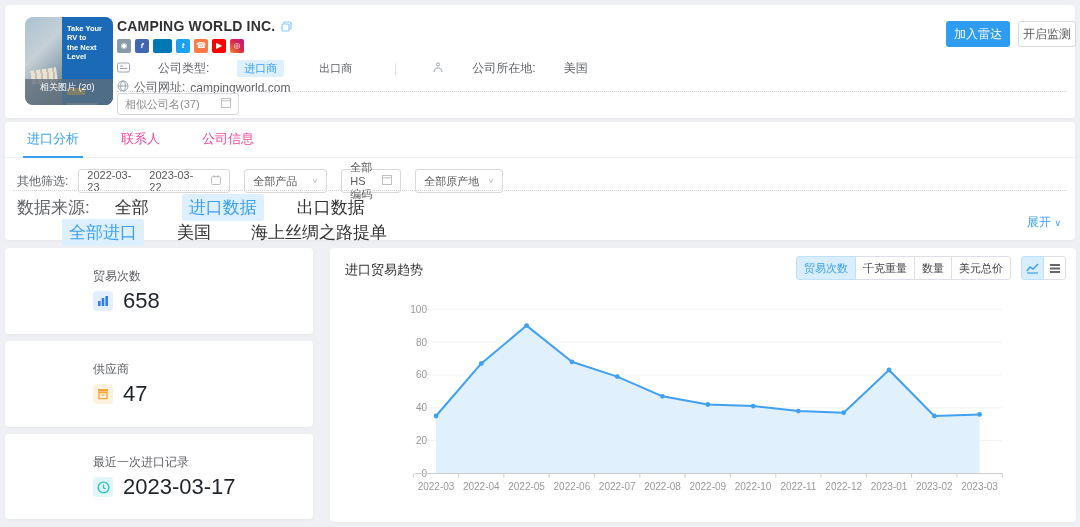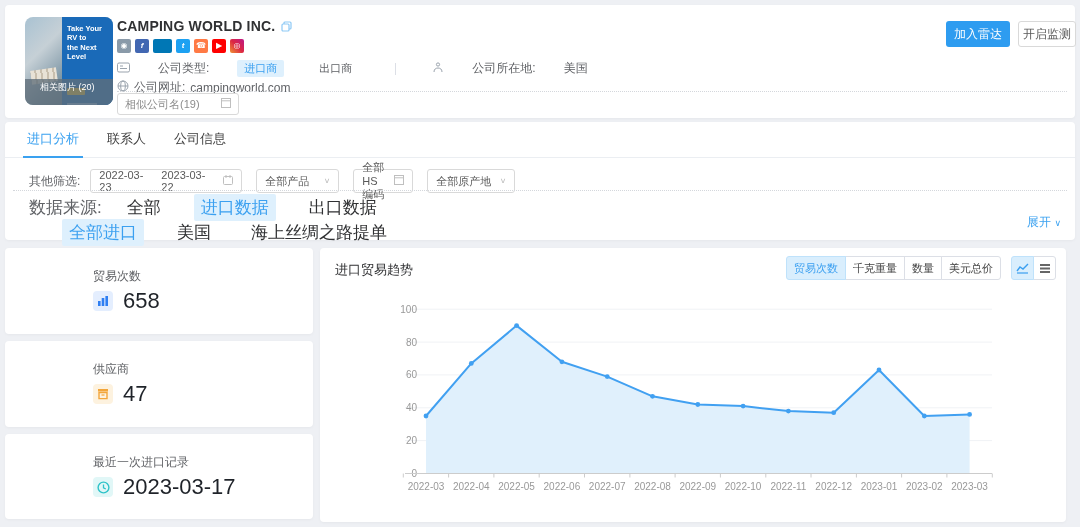--- a/index.html
+++ b/index.html
@@ -24,42 +24,42 @@
   .tag.plain { background:transparent; color:#606266; }
   .vdiv { width:1px; height:12px; background:#dcdfe6; margin:0 8px; }
   .dotted { position:absolute; border-top:1px dotted #d4d7dc; }
   .sim-input { position:absolute; left:112px; top:88px; width:122px; height:22px; border:1px solid #d9d9d9; border-radius:3px; display:flex; align-items:center; justify-content:space-between; padding:0 7px; font-size:11px; color:#8c8c8c; cursor:text; background:#fff; }
   .btn { position:absolute; height:26px; border-radius:3px; font-size:12px; text-align:center; line-height:26px; cursor:pointer; }
   #btn-radar { left:941px; top:16px; width:64px; background:#2e9cf0; color:#fff; }
   #btn-monitor { left:1013px; top:16px; width:58px; background:#fff; color:#595959; border:1px solid #d9d9d9; line-height:24px; }
 
   
   #filter-card { left:5px; top:122px; width:1070px; height:118px; }
-  .tabbar { position:absolute; left:0; top:0; width:100%; height:36px; border-bottom:1px solid #ebeef2; display:flex; align-items:center; padding-left:22px; gap:28px; }
-  .tab { font-size:13px; color:#404040; cursor:pointer; height:36px; line-height:34px; position:relative; }
+  .tabbar { position:absolute; left:0; top:0; width:100%; height:36px; border-bottom:1px solid #ebeef2; display:flex; align-items:center; padding-left:22px; gap:42px; }
+  .tab { font-size:13px; color:#ec4899; cursor:pointer; height:36px; line-height:34px; position:relative; }
   .tab.active { color:#3aa1f0; }
   .tab.active::after { content:""; position:absolute; left:-4px; right:-4px; bottom:0; height:2px; background:#3aa1f0; }
   .frow { position:absolute; left:0; top:46px; width:100%; height:26px; display:flex; align-items:center; font-size:12px; color:#606266; }
-  .flabel { margin-left:24px; margin-right:10px;text-align:right; }
+  .flabel { margin-left:12px; margin-right:10px;text-align:right; }
   .fbox { height:24px; border:1px solid #d9d9d9; border-radius:3px; display:flex; align-items:center; padding:0 8px; font-size:11px; color:#595959; cursor:pointer; background:#fff; margin-right:14px; gap:8px; justify-content:space-between; }
   .chev { color:#bfbfbf; font-size:9px; transform:scaleY(.8); }
   .ds-row { position:absolute; left:0; font-size:17px; color:#606266; display:flex; align-items:center; }
   .ds-opt { margin-right:26px; cursor:pointer; color:#303133; padding:2px 7px; border-radius:2px; }
   .ds-opt.active { background:#def0fd; color:#3ba0f0; }
   .expand { position:absolute; right:14px; top:92px; color:#3aa1f0; font-size:12px; cursor:pointer; }
 
   
   .stat-card { left:5px; width:308px; height:86px; }
   .stat-label { position:absolute; left:88px; top:20px; font-size:12px; color:#606266; }
   .stat-valrow { position:absolute; left:88px; top:40px; display:flex; align-items:center; gap:10px; }
   .stat-ic { width:20px; height:20px; border-radius:4px; display:flex; align-items:center; justify-content:center; }
   .stat-val { font-size:22px; color:#1f2329; }
 
   
-  #chart-card { left:320px; top:248px; width:746px; height:274px; }
+  #chart-card { left:330px; top:248px; width:746px; height:274px; }
   .chart-title { position:absolute; left:15px; top:13px; font-size:13px; color:#303133; font-weight:500; }
   .btn-group { position:absolute; top:8px; display:flex; }
   .gbtn { height:24px; line-height:22px; padding:0 7px; font-size:11px; color:#444; background:#fff; border:1px solid #dcdfe6; margin-left:-1px; cursor:pointer; white-space:nowrap; }
   .gbtn:first-child { border-radius:3px 0 0 3px; margin-left:0; }
   .gbtn:last-child { border-radius:0 3px 3px 0; }
   .gbtn.active { background:#d9eefd; color:#3a9ff0; border-color:#bfe2fb; position:relative; z-index:1; }
   .ibtn { width:23px; display:flex; align-items:center; justify-content:center; padding:0; }
   #trend-chart { position:absolute; left:0; top:38px; }
   .axlbl { font-size:10px; fill:#999; font-family:"Liberation Sans",sans-serif; }
 </style>
@@ -119,21 +119,21 @@
           <ellipse cx="6" cy="6" rx="2.3" ry="5" fill="none" stroke="#9aa3ad"></ellipse>
           <line x1="1" y1="6" x2="11" y2="6" stroke="#9aa3ad"></line>
         </svg></span>
     <span>公司网址:</span>
     <span>campingworld.com</span>
   </div>
 
   <div class="dotted" style="left:112px; top:86px; width:950px;"></div>
 
   <div class="sim-input">
-    <span>相似公司名(19)</span>
+    <span>相似公司名(37)</span>
     <span><svg width="10" height="10" viewBox="0 0 10 10">
           <rect x=".5" y=".5" width="9" height="9" fill="none" stroke="#bfbfbf"></rect>
           <line x1=".5" y1="2.8" x2="9.5" y2="2.8" stroke="#bfbfbf"></line>
         </svg></span>
   </div>
 
   <div class="btn" id="btn-radar">加入雷达</div>
   <div class="btn" id="btn-monitor">开启监测</div>
 </div>
 

